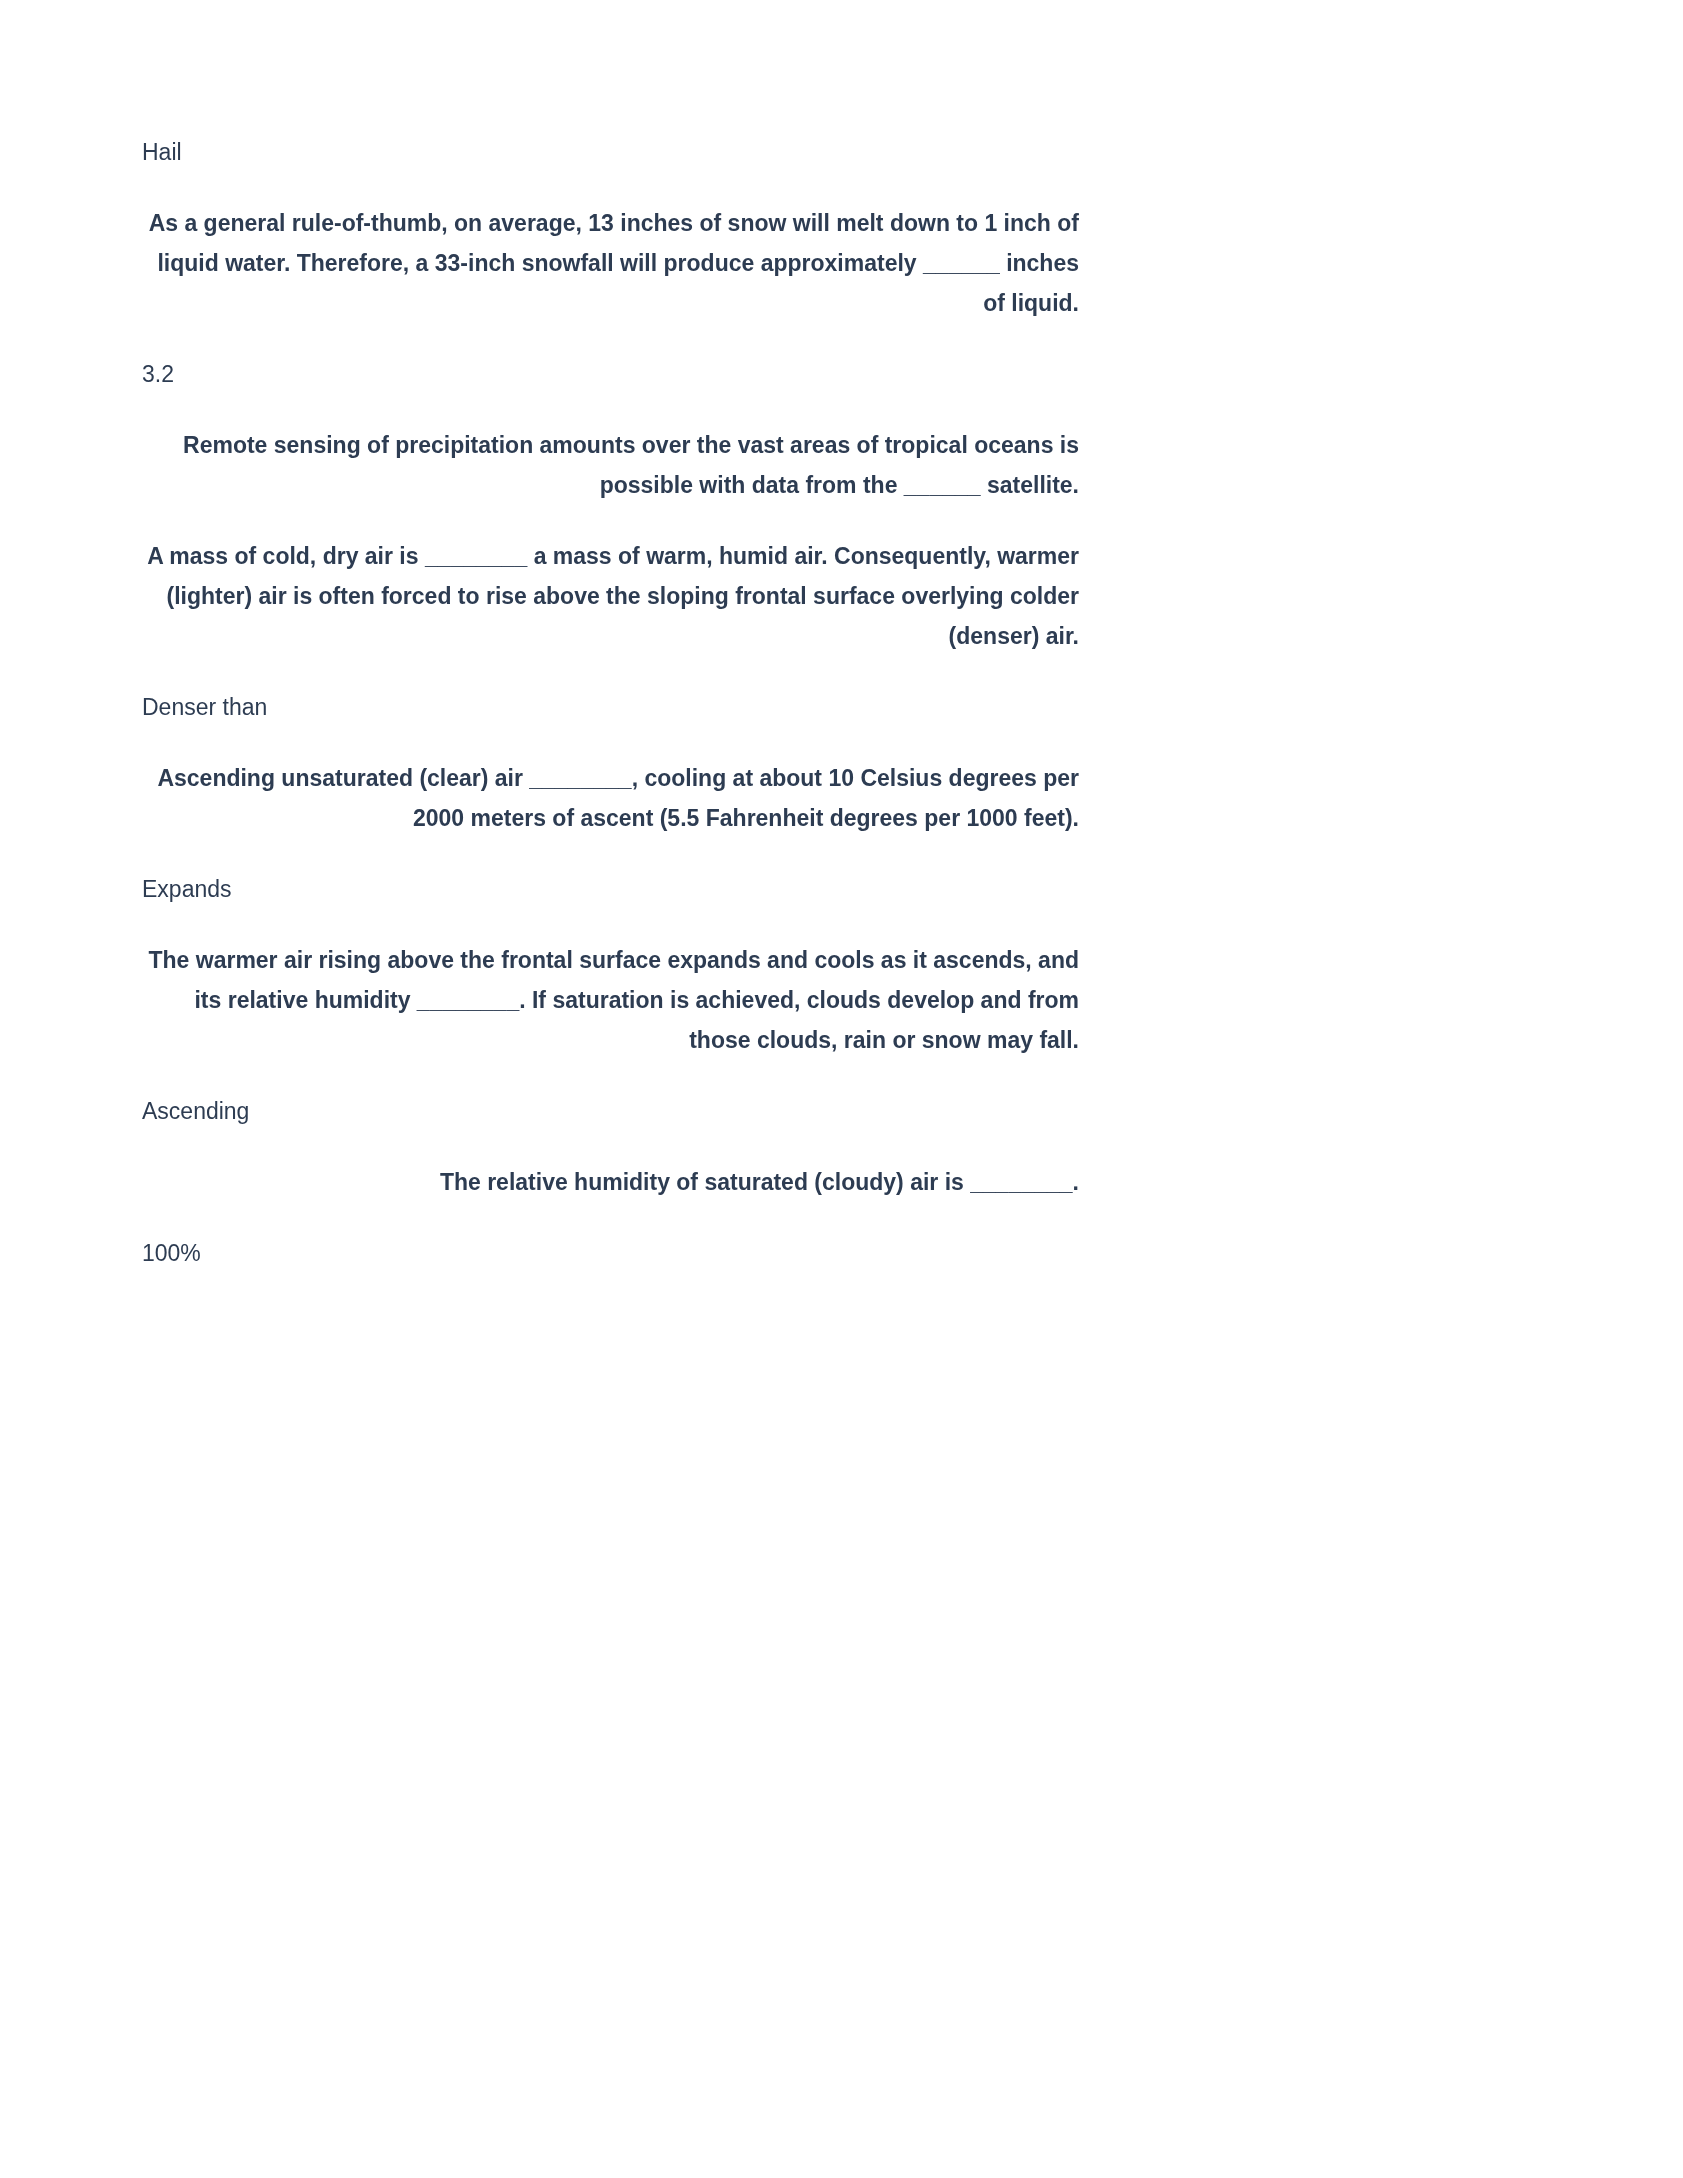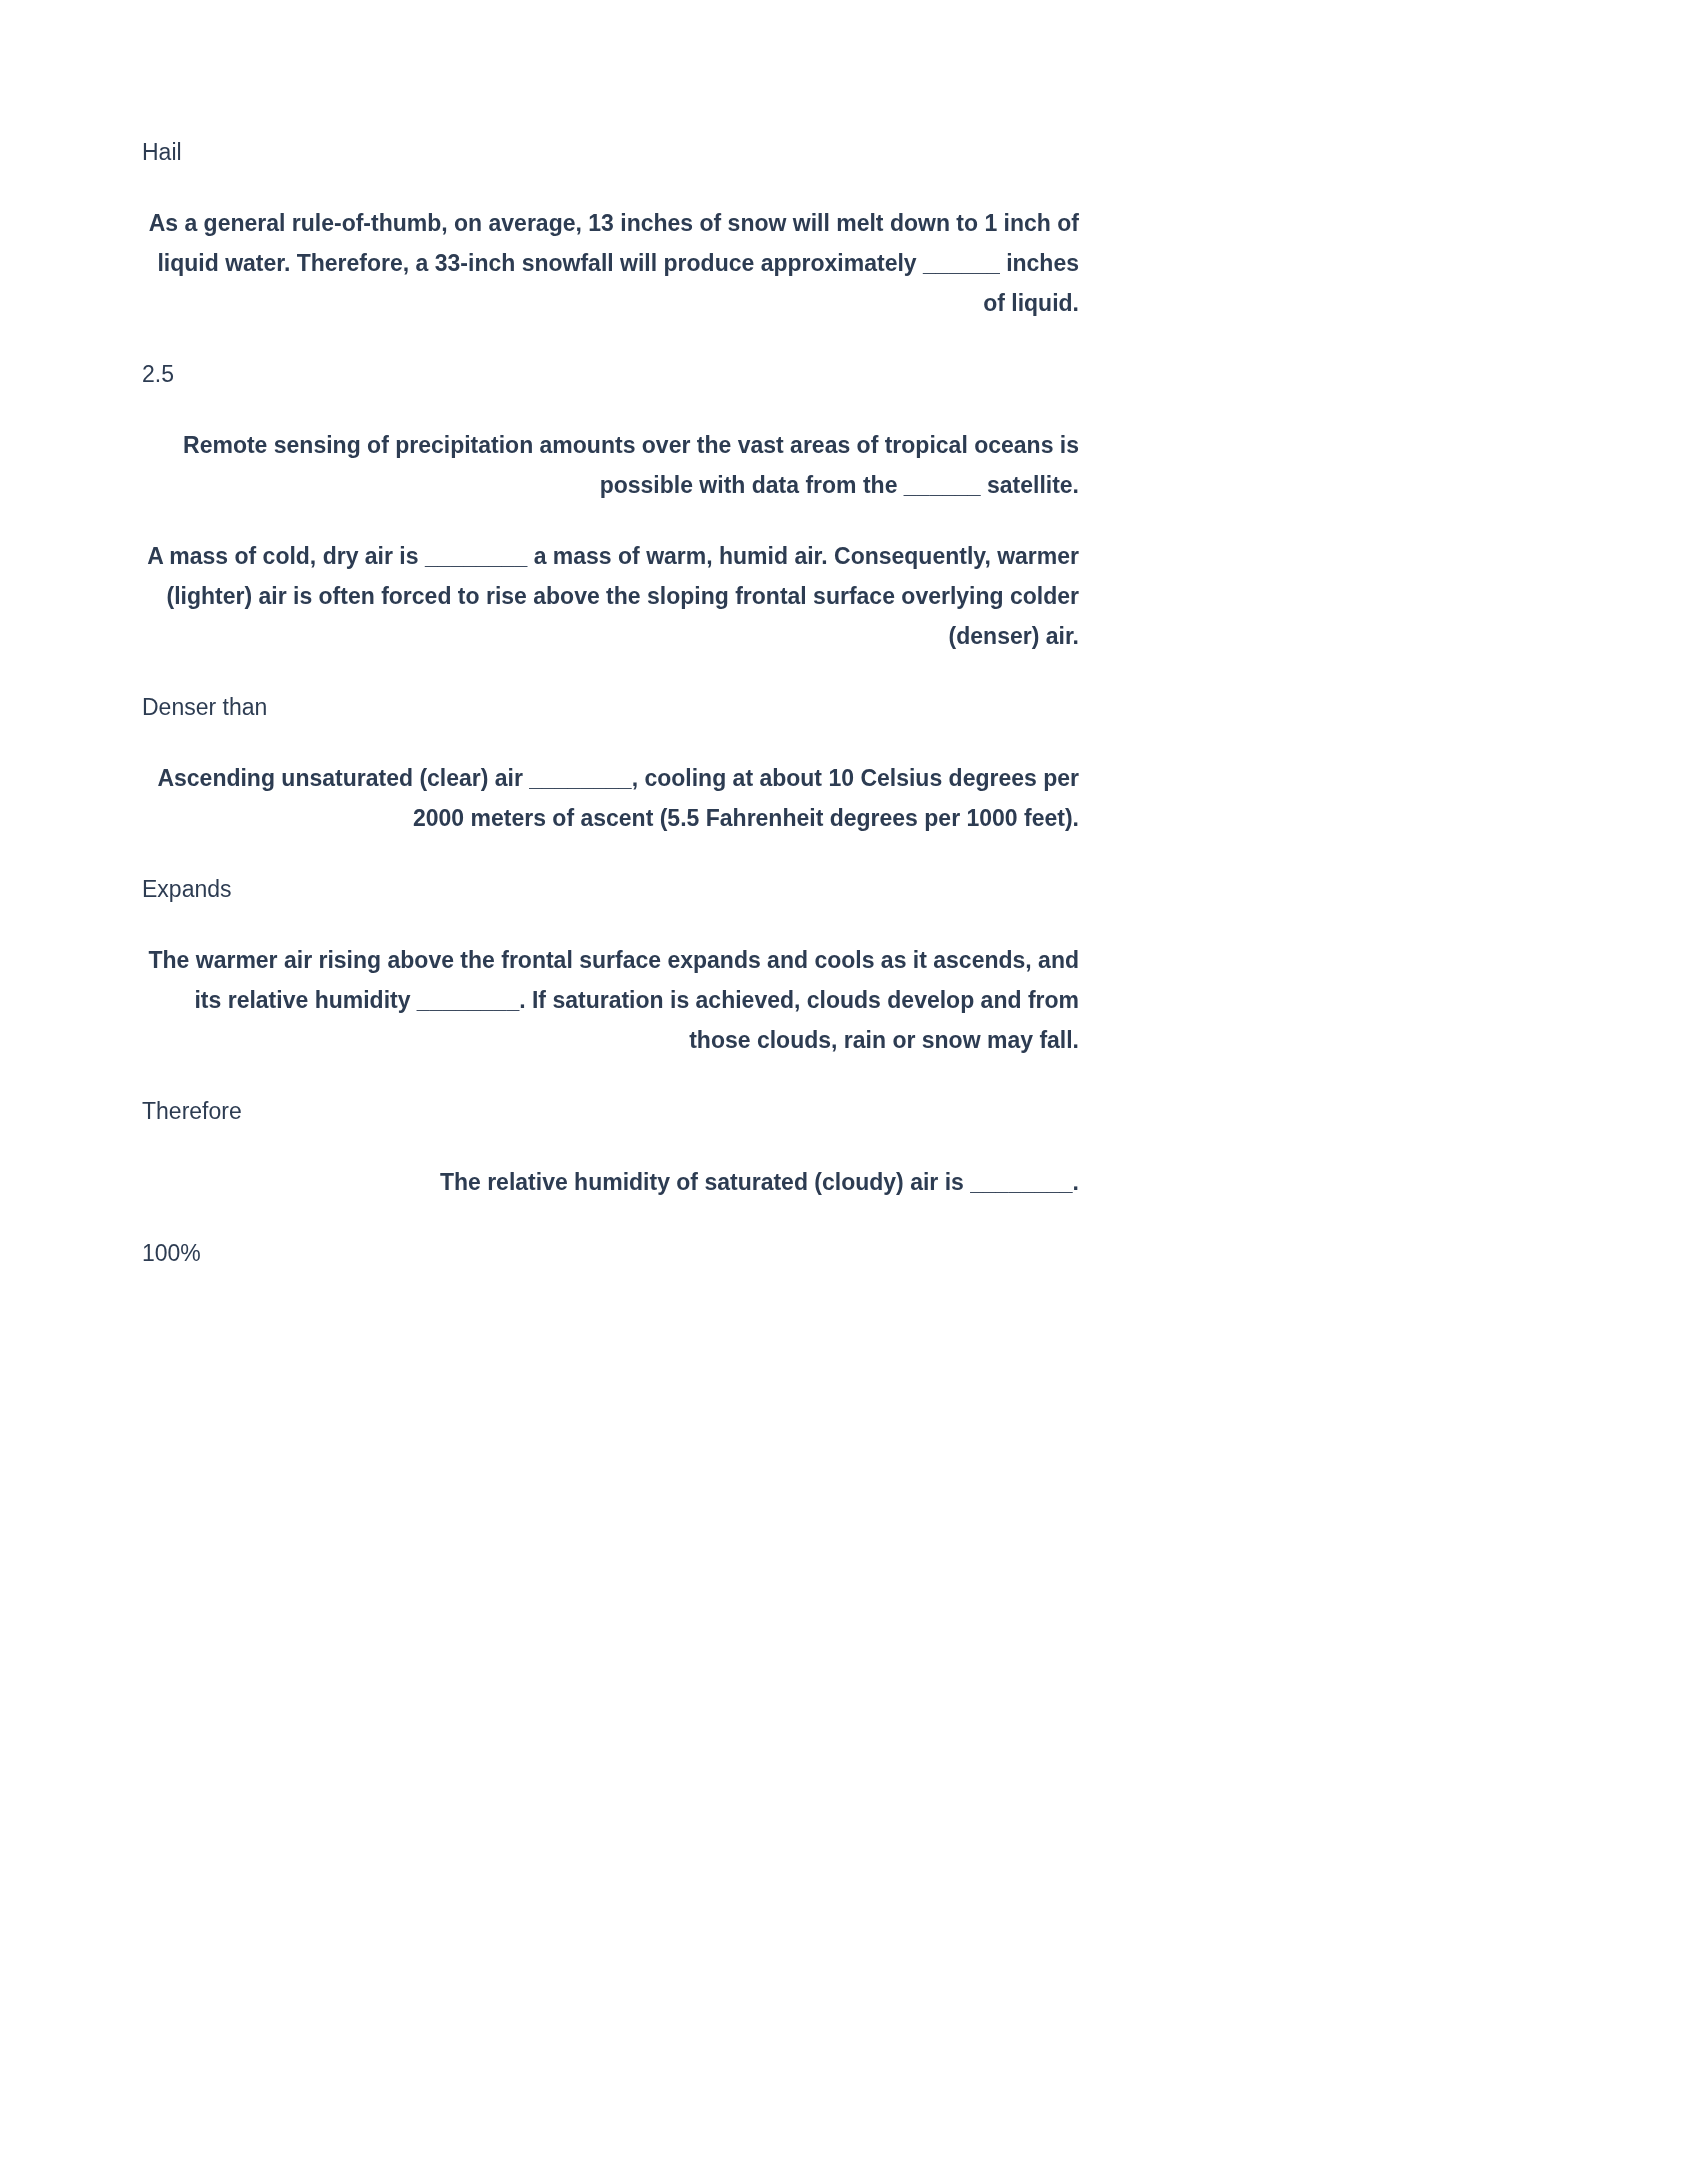--- a/index.html
+++ b/index.html
@@ -42,25 +42,25 @@
     font-weight: normal;
   }
 </style>
 </head>
 <body>
 
 <div class="page">
   <div class="content" id="content">
       <p class="answer">Hail</p>
       <p class="question">As a general rule-of-thumb, on average, 13 inches of snow will melt down to 1 inch of liquid water. Therefore, a 33-inch snowfall will produce approximately ______ inches of liquid.</p>
-      <p class="answer">2.5</p>
+      <p class="answer">3.2</p>
       <p class="question">Remote sensing of precipitation amounts over the vast areas of tropical oceans is possible with data from the ______ satellite.</p>
       <p class="question">A mass of cold, dry air is ________ a mass of warm, humid air. Consequently, warmer (lighter) air is often forced to rise above the sloping frontal surface overlying colder (denser) air.</p>
       <p class="answer">Denser than</p>
       <p class="question">Ascending unsaturated (clear) air ________, cooling at about 10 Celsius degrees per 2000 meters of ascent (5.5 Fahrenheit degrees per 1000 feet).</p>
       <p class="answer">Expands</p>
       <p class="question">The warmer air rising above the frontal surface expands and cools as it ascends, and its relative humidity ________. If saturation is achieved, clouds develop and from those clouds, rain or snow may fall.</p>
-      <p class="answer">Therefore</p>
+      <p class="answer">Ascending</p>
       <p class="question">The relative humidity of saturated (cloudy) air is ________.</p>
       <p class="answer">100%</p>
     </div>
 </div>
 
 
 </body></html>

